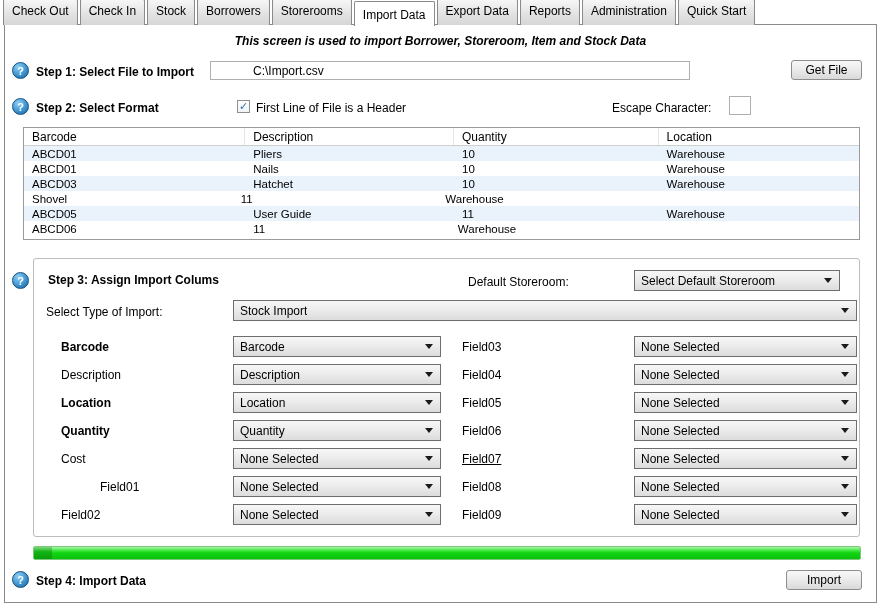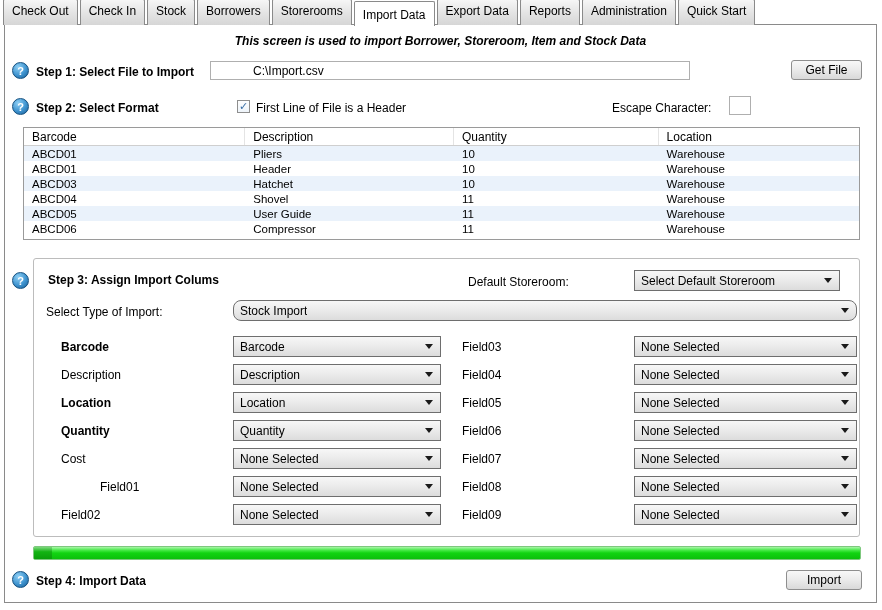--- a/index.html
+++ b/index.html
@@ -104,61 +104,59 @@
       <div class="tcell c3">Location</div>
     </div>
     <div class="trow tdata alt">
       <div class="tcell c0">ABCD01</div>
       <div class="tcell c1">Pliers</div>
       <div class="tcell c2">10</div>
       <div class="tcell c3">Warehouse</div>
     </div>
     <div class="trow tdata">
       <div class="tcell c0">ABCD01</div>
-      <div class="tcell c1">Header</div>
+      <div class="tcell c1">Nails</div>
       <div class="tcell c2">10</div>
       <div class="tcell c3">Warehouse</div>
     </div>
     <div class="trow tdata alt">
       <div class="tcell c0">ABCD03</div>
       <div class="tcell c1">Hatchet</div>
       <div class="tcell c2">10</div>
       <div class="tcell c3">Warehouse</div>
     </div>
     <div class="trow tdata">
-      <div class="tcell c0">ABCD04</div>
       <div class="tcell c1">Shovel</div>
       <div class="tcell c2">11</div>
       <div class="tcell c3">Warehouse</div>
     </div>
     <div class="trow tdata alt">
       <div class="tcell c0">ABCD05</div>
       <div class="tcell c1">User Guide</div>
       <div class="tcell c2">11</div>
       <div class="tcell c3">Warehouse</div>
     </div>
     <div class="trow tdata">
       <div class="tcell c0">ABCD06</div>
-      <div class="tcell c1">Compressor</div>
       <div class="tcell c2">11</div>
       <div class="tcell c3">Warehouse</div>
     </div>
   </div>
 
   <div class="help" style="left:7px; top:247px;">?</div>
   <div class="gbox">
     <div class="abs bold" style="left:14px; top:14px;">Step 3: Assign Import Colums</div>
     <div class="abs" style="left:434px; top:16px;">Default Storeroom:</div>
     <div class="dd" style="left:600px; top:11px; width:206px;">
       <span class="ddtext">Select Default Storeroom</span>
       <span class="arrow"></span>
     </div>
 
     <div class="abs" style="left:12px; top:46px;">Select Type of Import:</div>
-    <div class="dd" style="left:199px; top:41px; width:624px;border-radius:8px;">
+    <div class="dd" style="left:199px; top:41px; width:624px;">
       <span class="ddtext">Stock Import</span>
       <span class="arrow"></span>
     </div>
 
     <div class="maplabel bold" style="left:27px; top:81px;">Barcode</div>
     <div class="dd" style="left:199px; top:77px; width:208px;">
       <span class="ddtext">Barcode</span>
         <span class="arrow"></span>
     </div>
     <div class="maplabel" style="left:27px; top:109px;">Description</div>
@@ -205,21 +203,21 @@
     <div class="maplabel" style="left:428px; top:137px;">Field05</div>
     <div class="dd" style="left:600px; top:133px; width:223px;">
       <span class="ddtext">None Selected</span>
         <span class="arrow"></span>
     </div>
     <div class="maplabel" style="left:428px; top:165px;">Field06</div>
     <div class="dd" style="left:600px; top:161px; width:223px;">
       <span class="ddtext">None Selected</span>
         <span class="arrow"></span>
     </div>
-    <div class="maplabel" style="left:428px; top:193px;">Field07</div>
+    <div class="maplabel" style="left:428px; top:193px;text-decoration:underline;">Field07</div>
     <div class="dd" style="left:600px; top:189px; width:223px;">
       <span class="ddtext">None Selected</span>
         <span class="arrow"></span>
     </div>
     <div class="maplabel" style="left:428px; top:221px;">Field08</div>
     <div class="dd" style="left:600px; top:217px; width:223px;">
       <span class="ddtext">None Selected</span>
         <span class="arrow"></span>
     </div>
     <div class="maplabel" style="left:428px; top:249px;">Field09</div>

